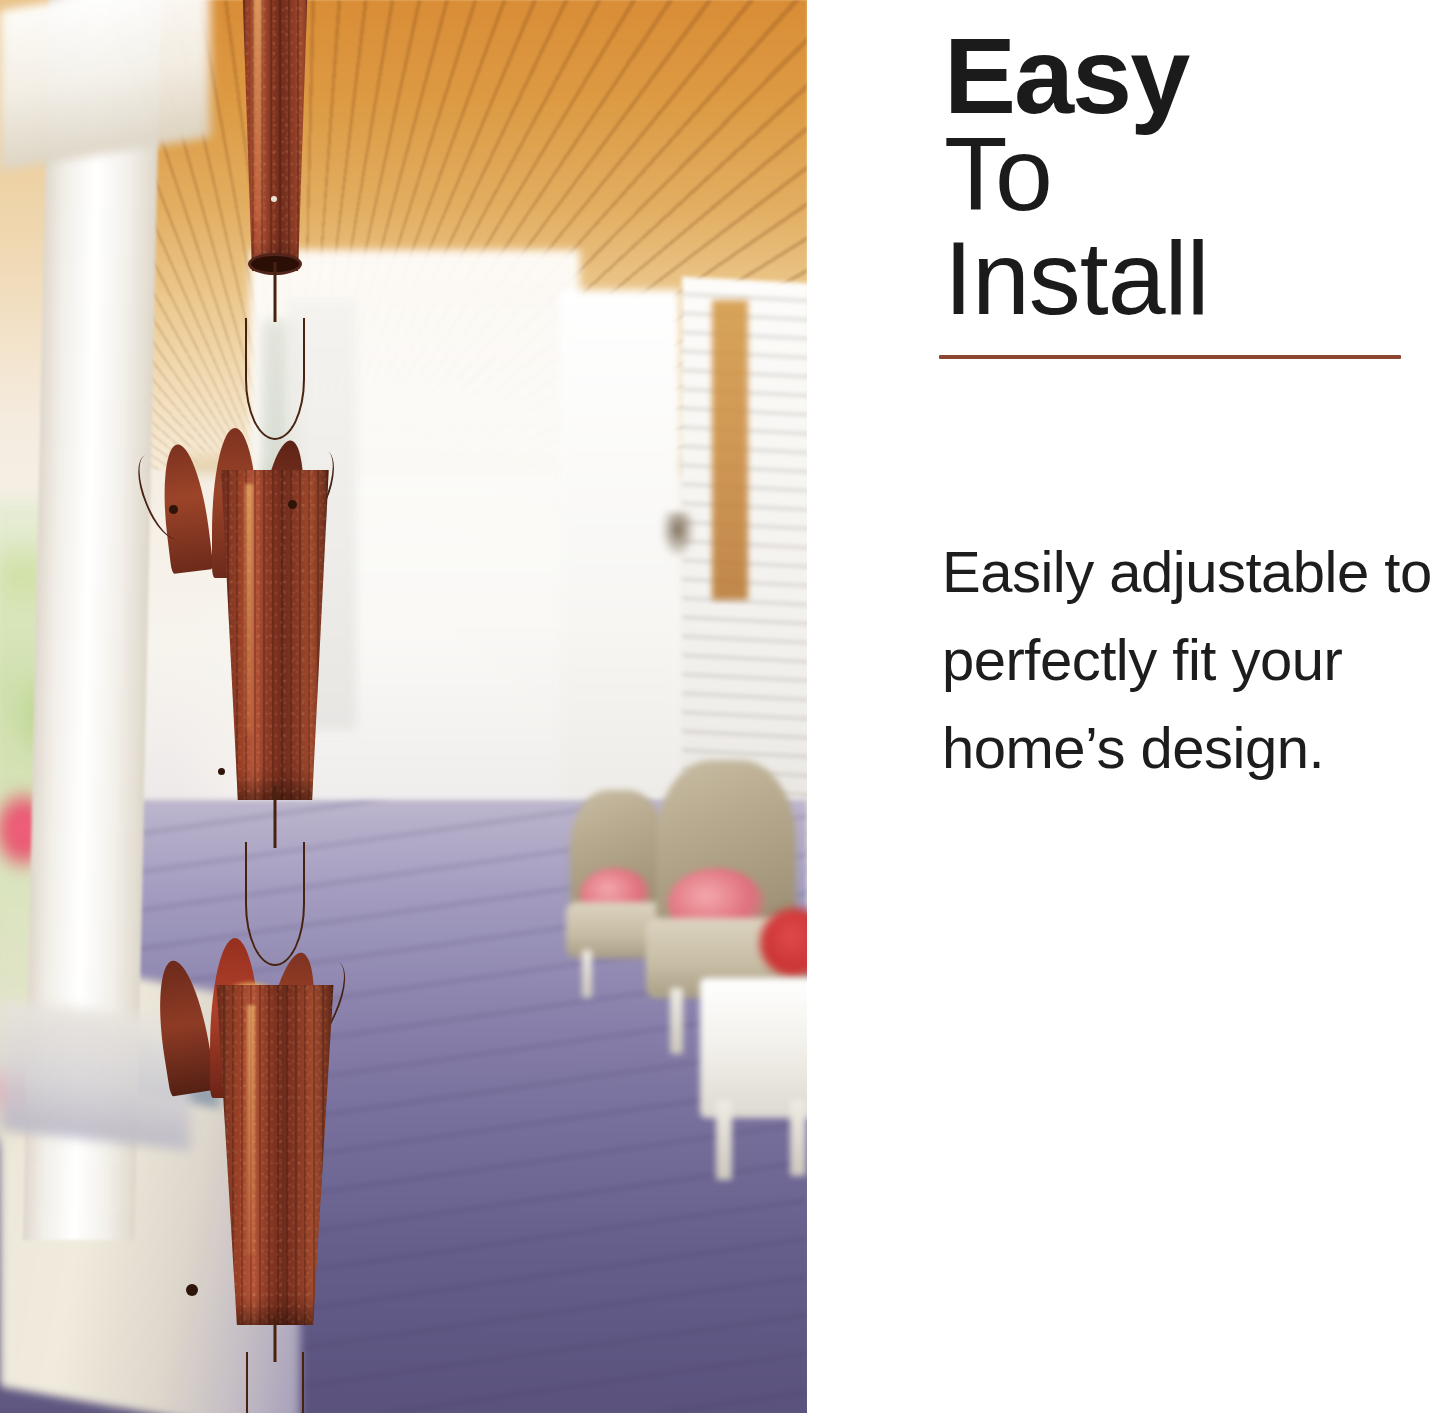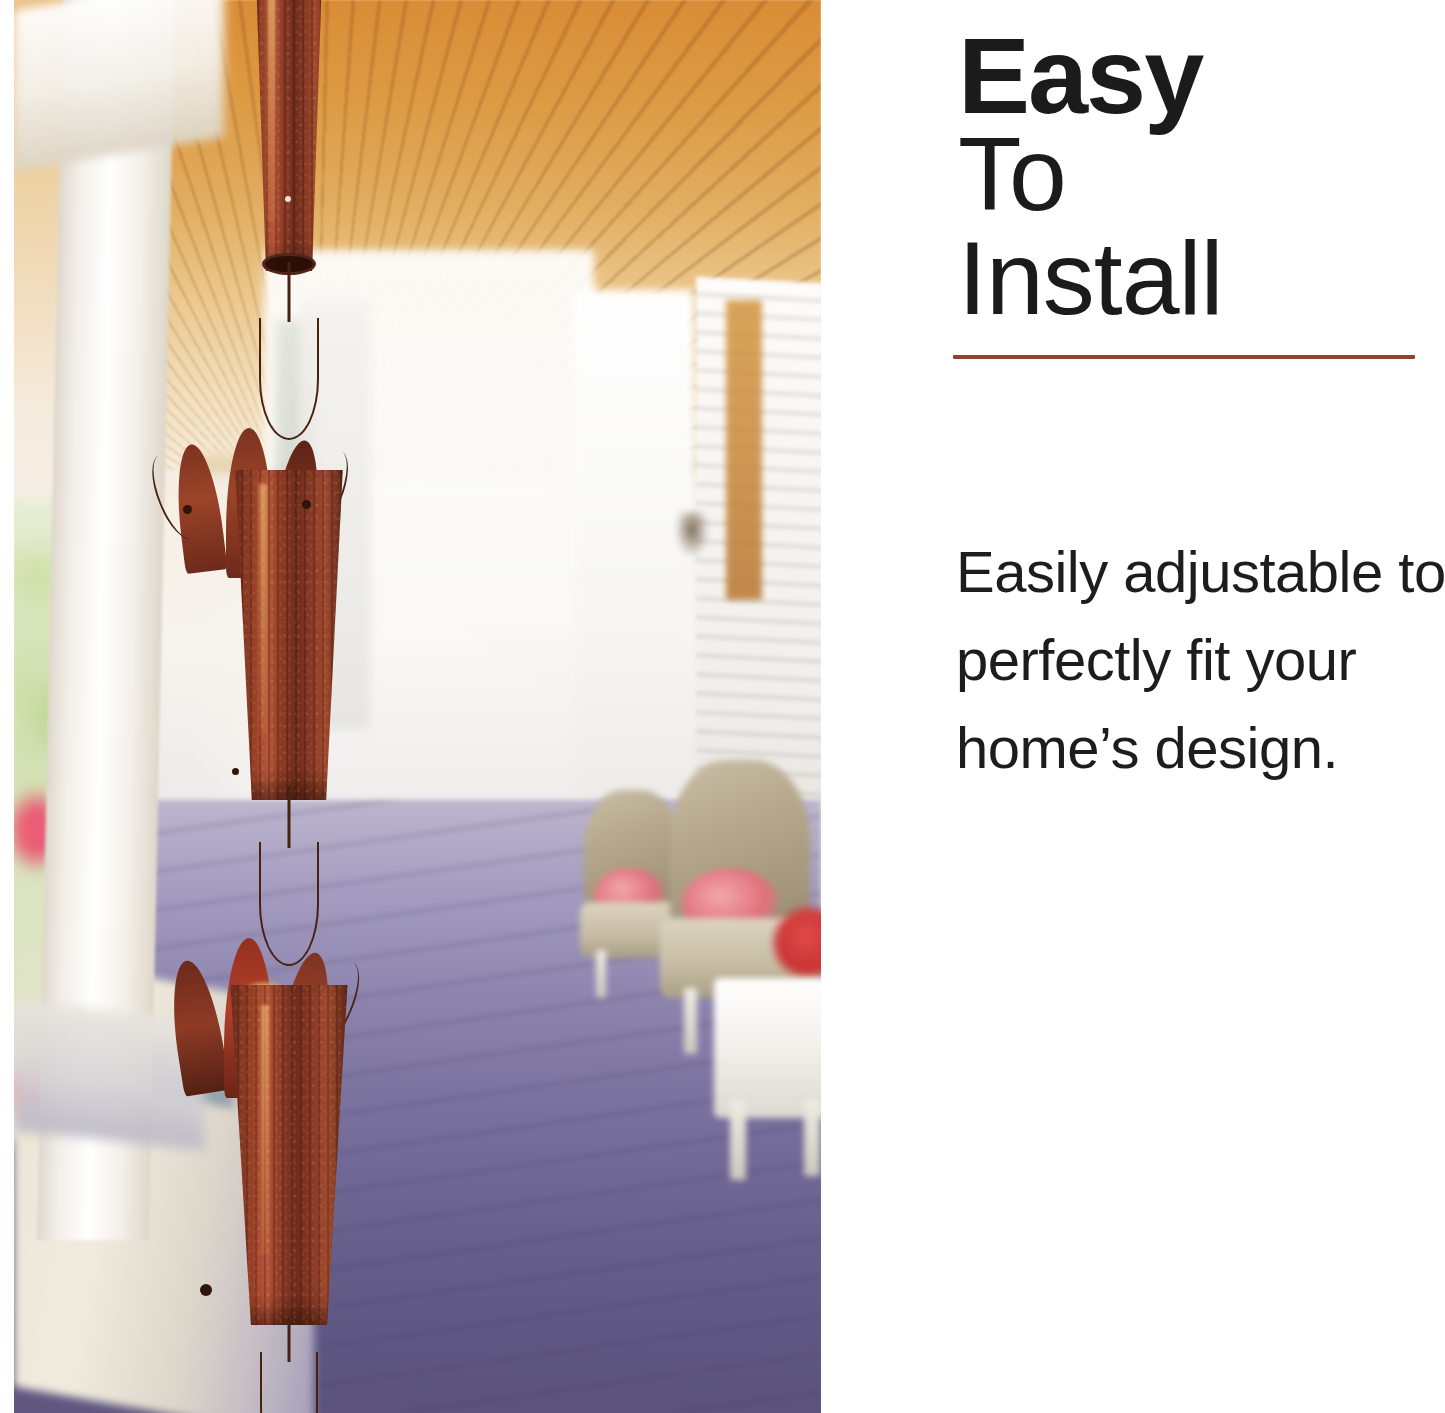--- a/index.html
+++ b/index.html
@@ -12,21 +12,20 @@
     height: 1413px;
     font-family: "Liberation Sans", sans-serif;
     overflow: hidden;
   }
   .page {
     position: relative;
     width: 1184px;
     height: 1413px;
     background: #701a75;
     display: flex;
-    margin-left: 14px;
   }
 
   
   .photo-pane {
     position: relative;
     width: 807px;
     height: 1413px;
     overflow: hidden;
     background: #d9d3c8;
     flex: 0 0 807px;

